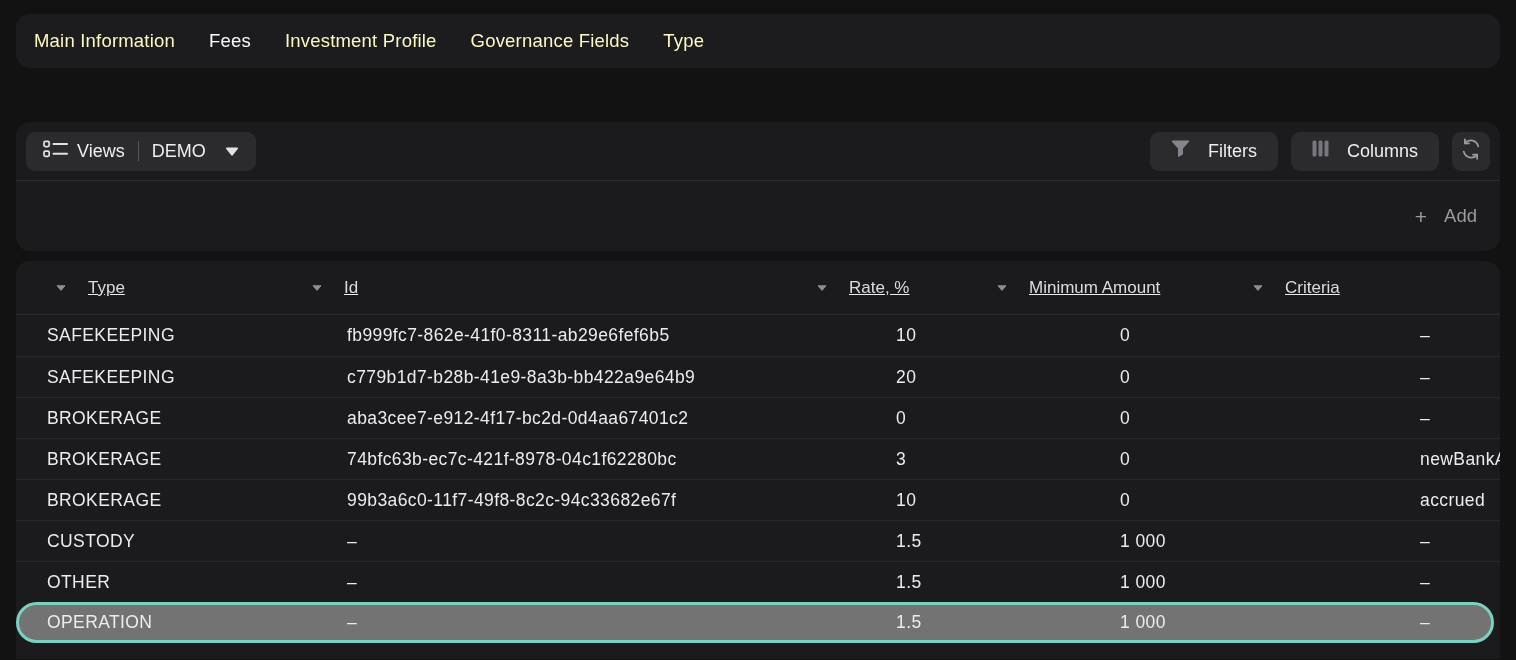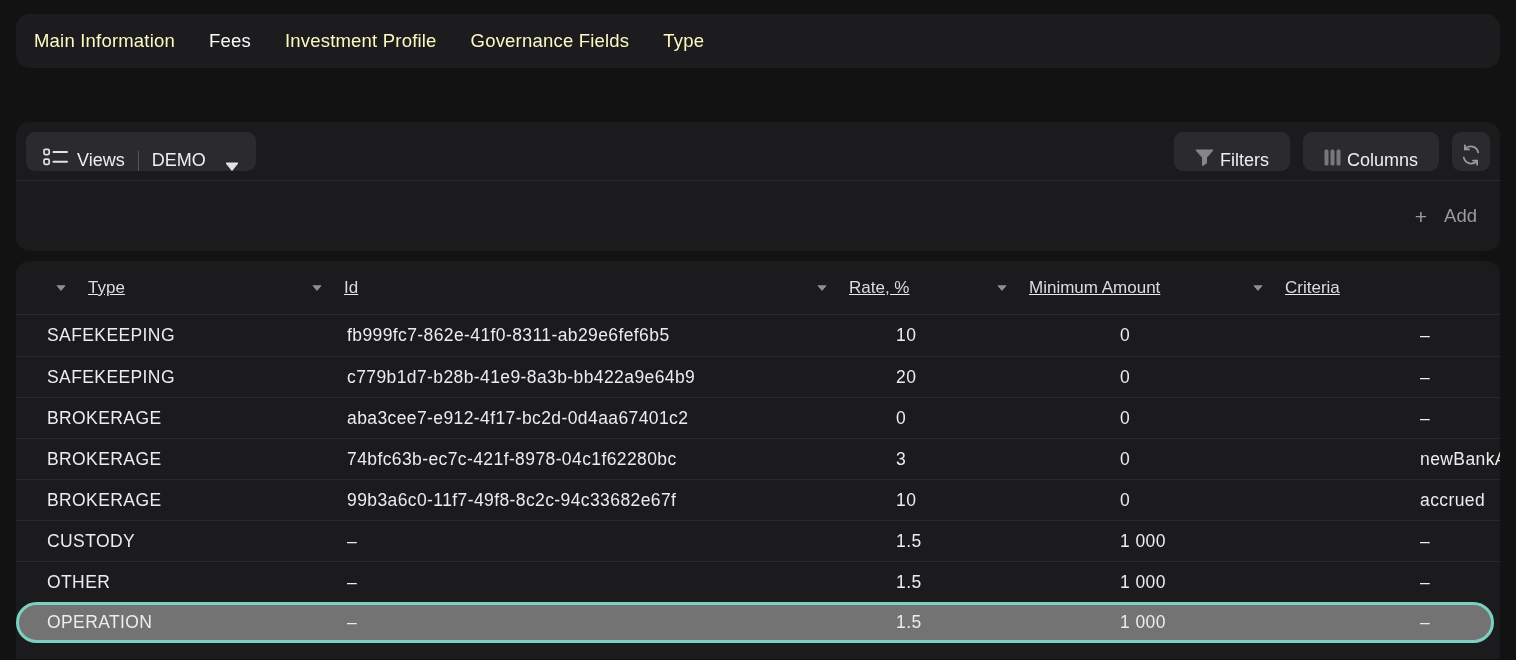--- a/index.html
+++ b/index.html
@@ -44,32 +44,32 @@
   }
   .btn {
     background: #2b2b2e;
     border: none;
     height: 39px;
     border-radius: 9px;
     color: #eceef0;
     font-size: 18px;
     font-family: inherit;
     display: inline-flex;
-    align-items: flex-end;
+    align-items: center;
     cursor: pointer;
   }
   .views-btn { padding: 0 17px; gap: 0; }
   .views-btn .vlabel { margin-left: 9px; }
   .views-btn .vsep {
     width: 1px; height: 20px; background: #55555b;
     margin: 0 13px;
   }
   .views-btn .vcaret { margin-left: 19px; display: flex; }
   .toolbar-right { display: flex; align-items: center; gap: 13px; }
-  .labeled-btn { padding: 0 21px; gap: 6px; }
+  .labeled-btn { padding: 0 21px; gap: 18px; }
   .icon-btn { width: 38px; justify-content: center; padding: 0; }
 
   .add-row {
     height: 70px;
     display: flex;
     align-items: center;
     justify-content: flex-end;
     padding-right: 23px;
   }
   .add-btn {

